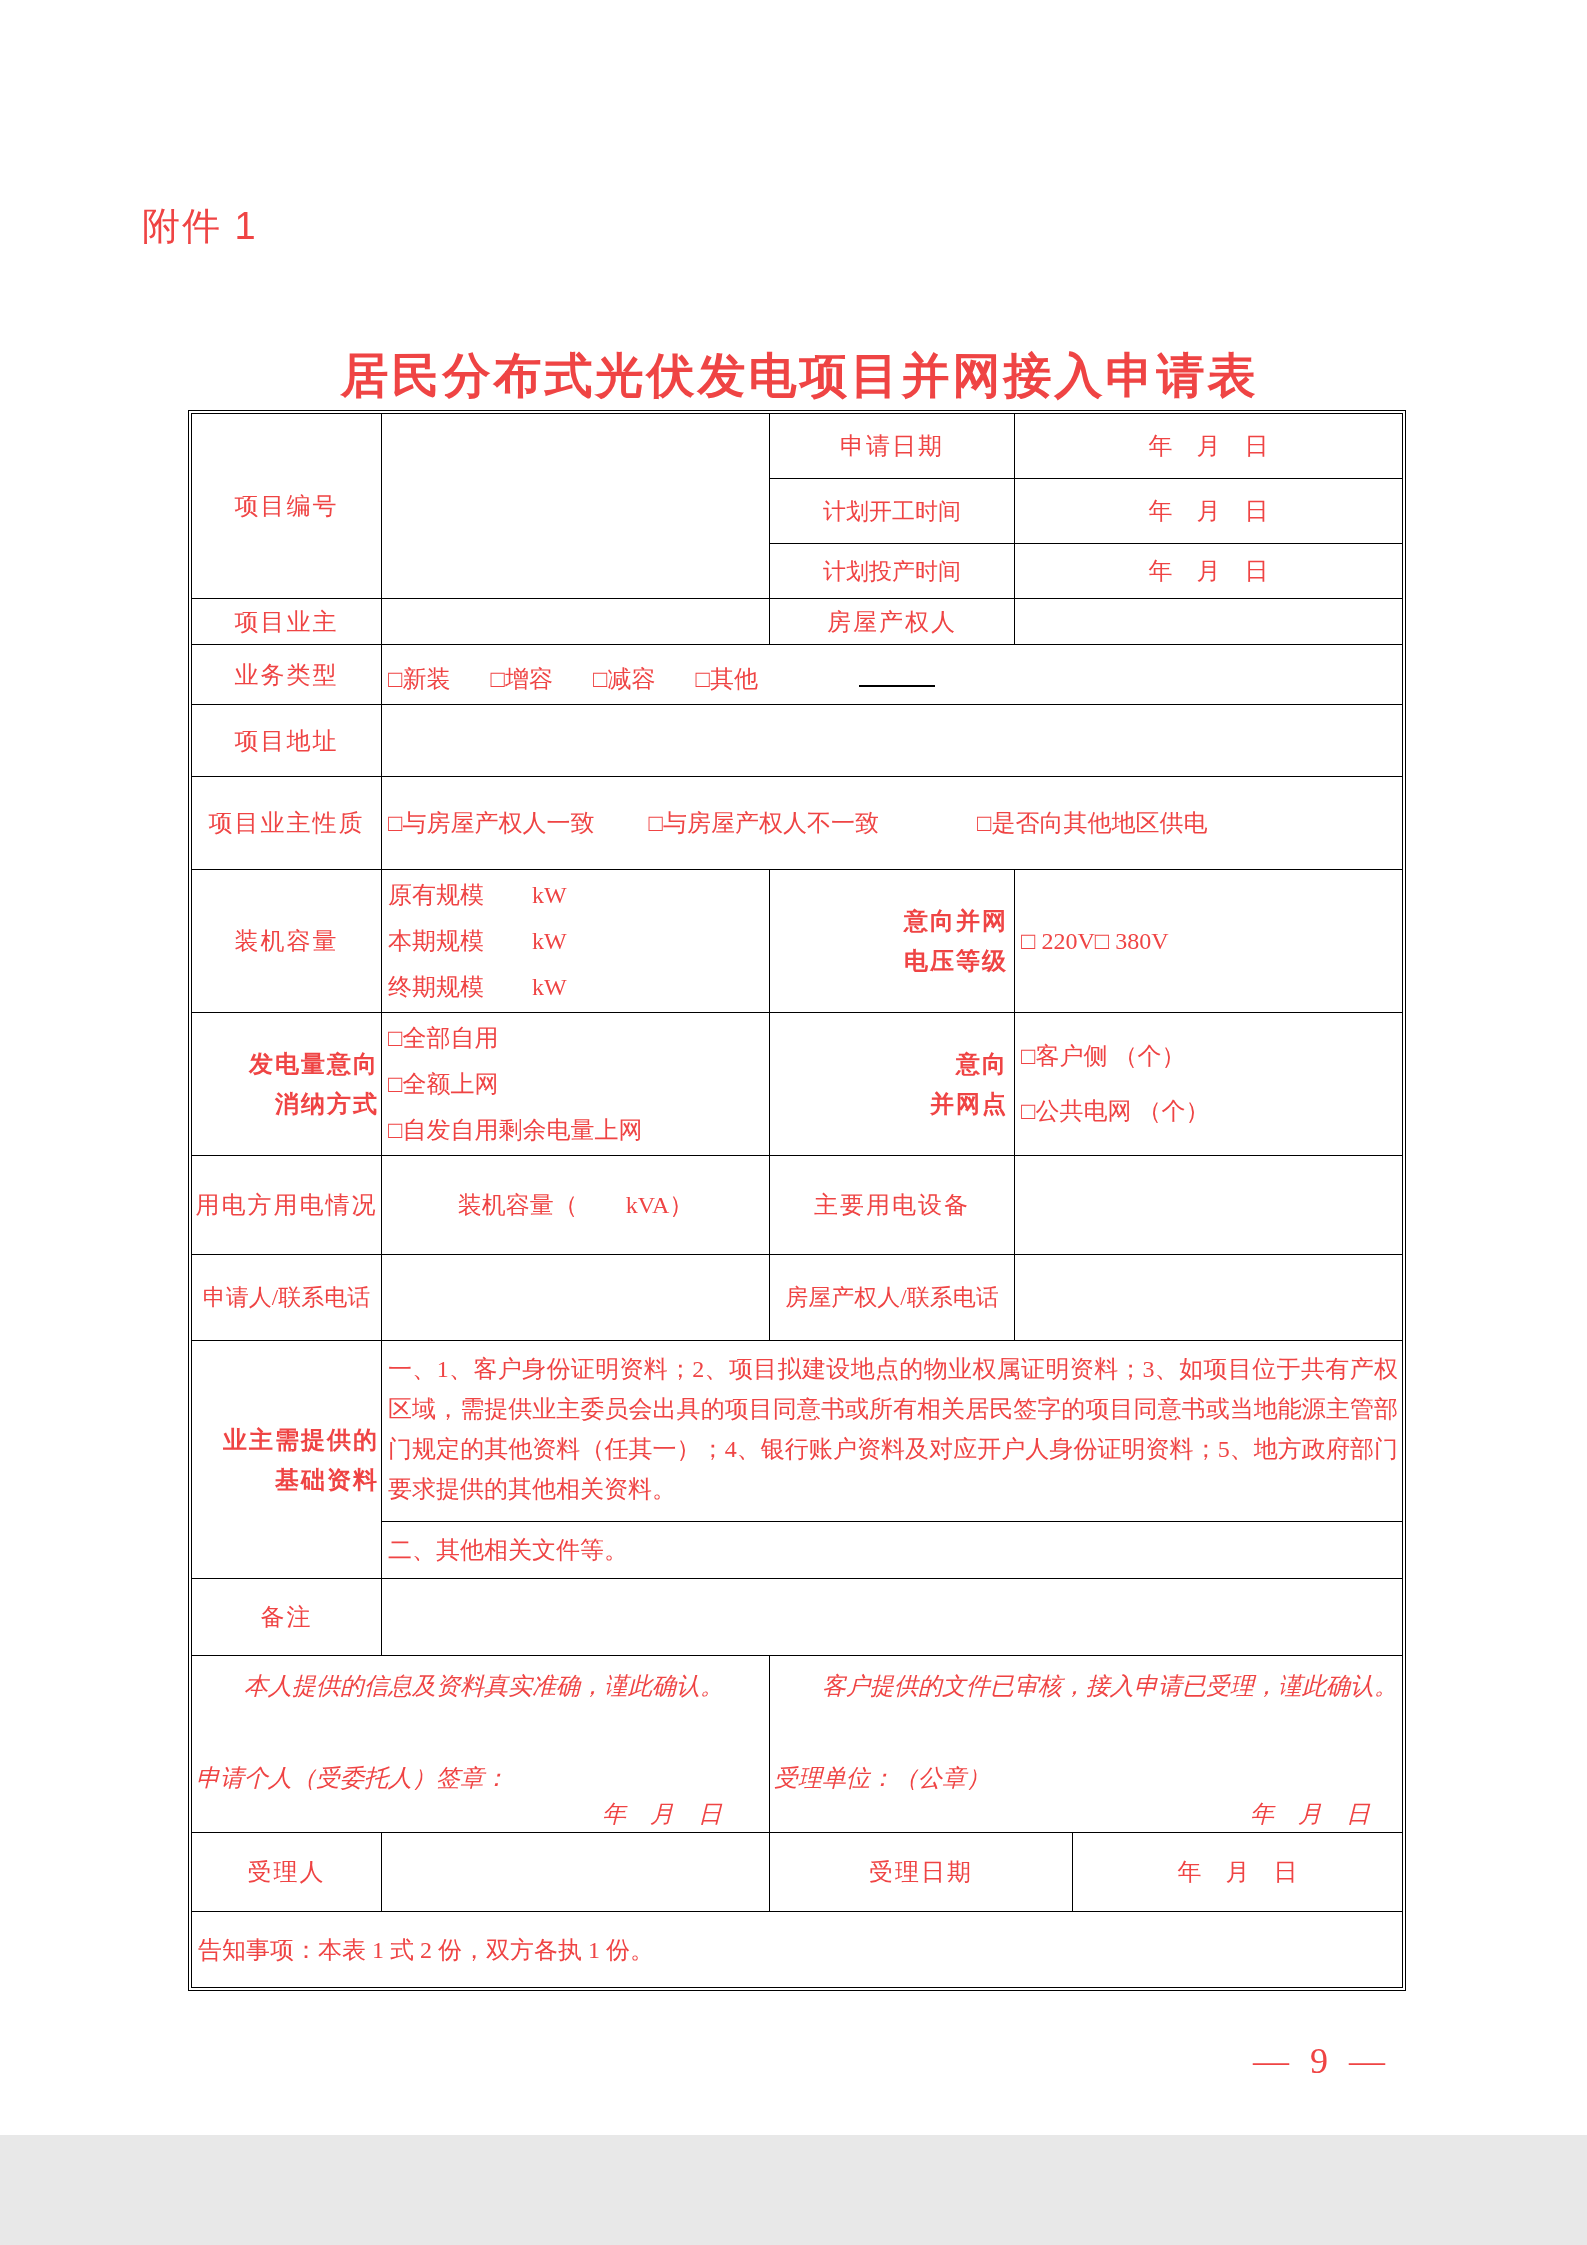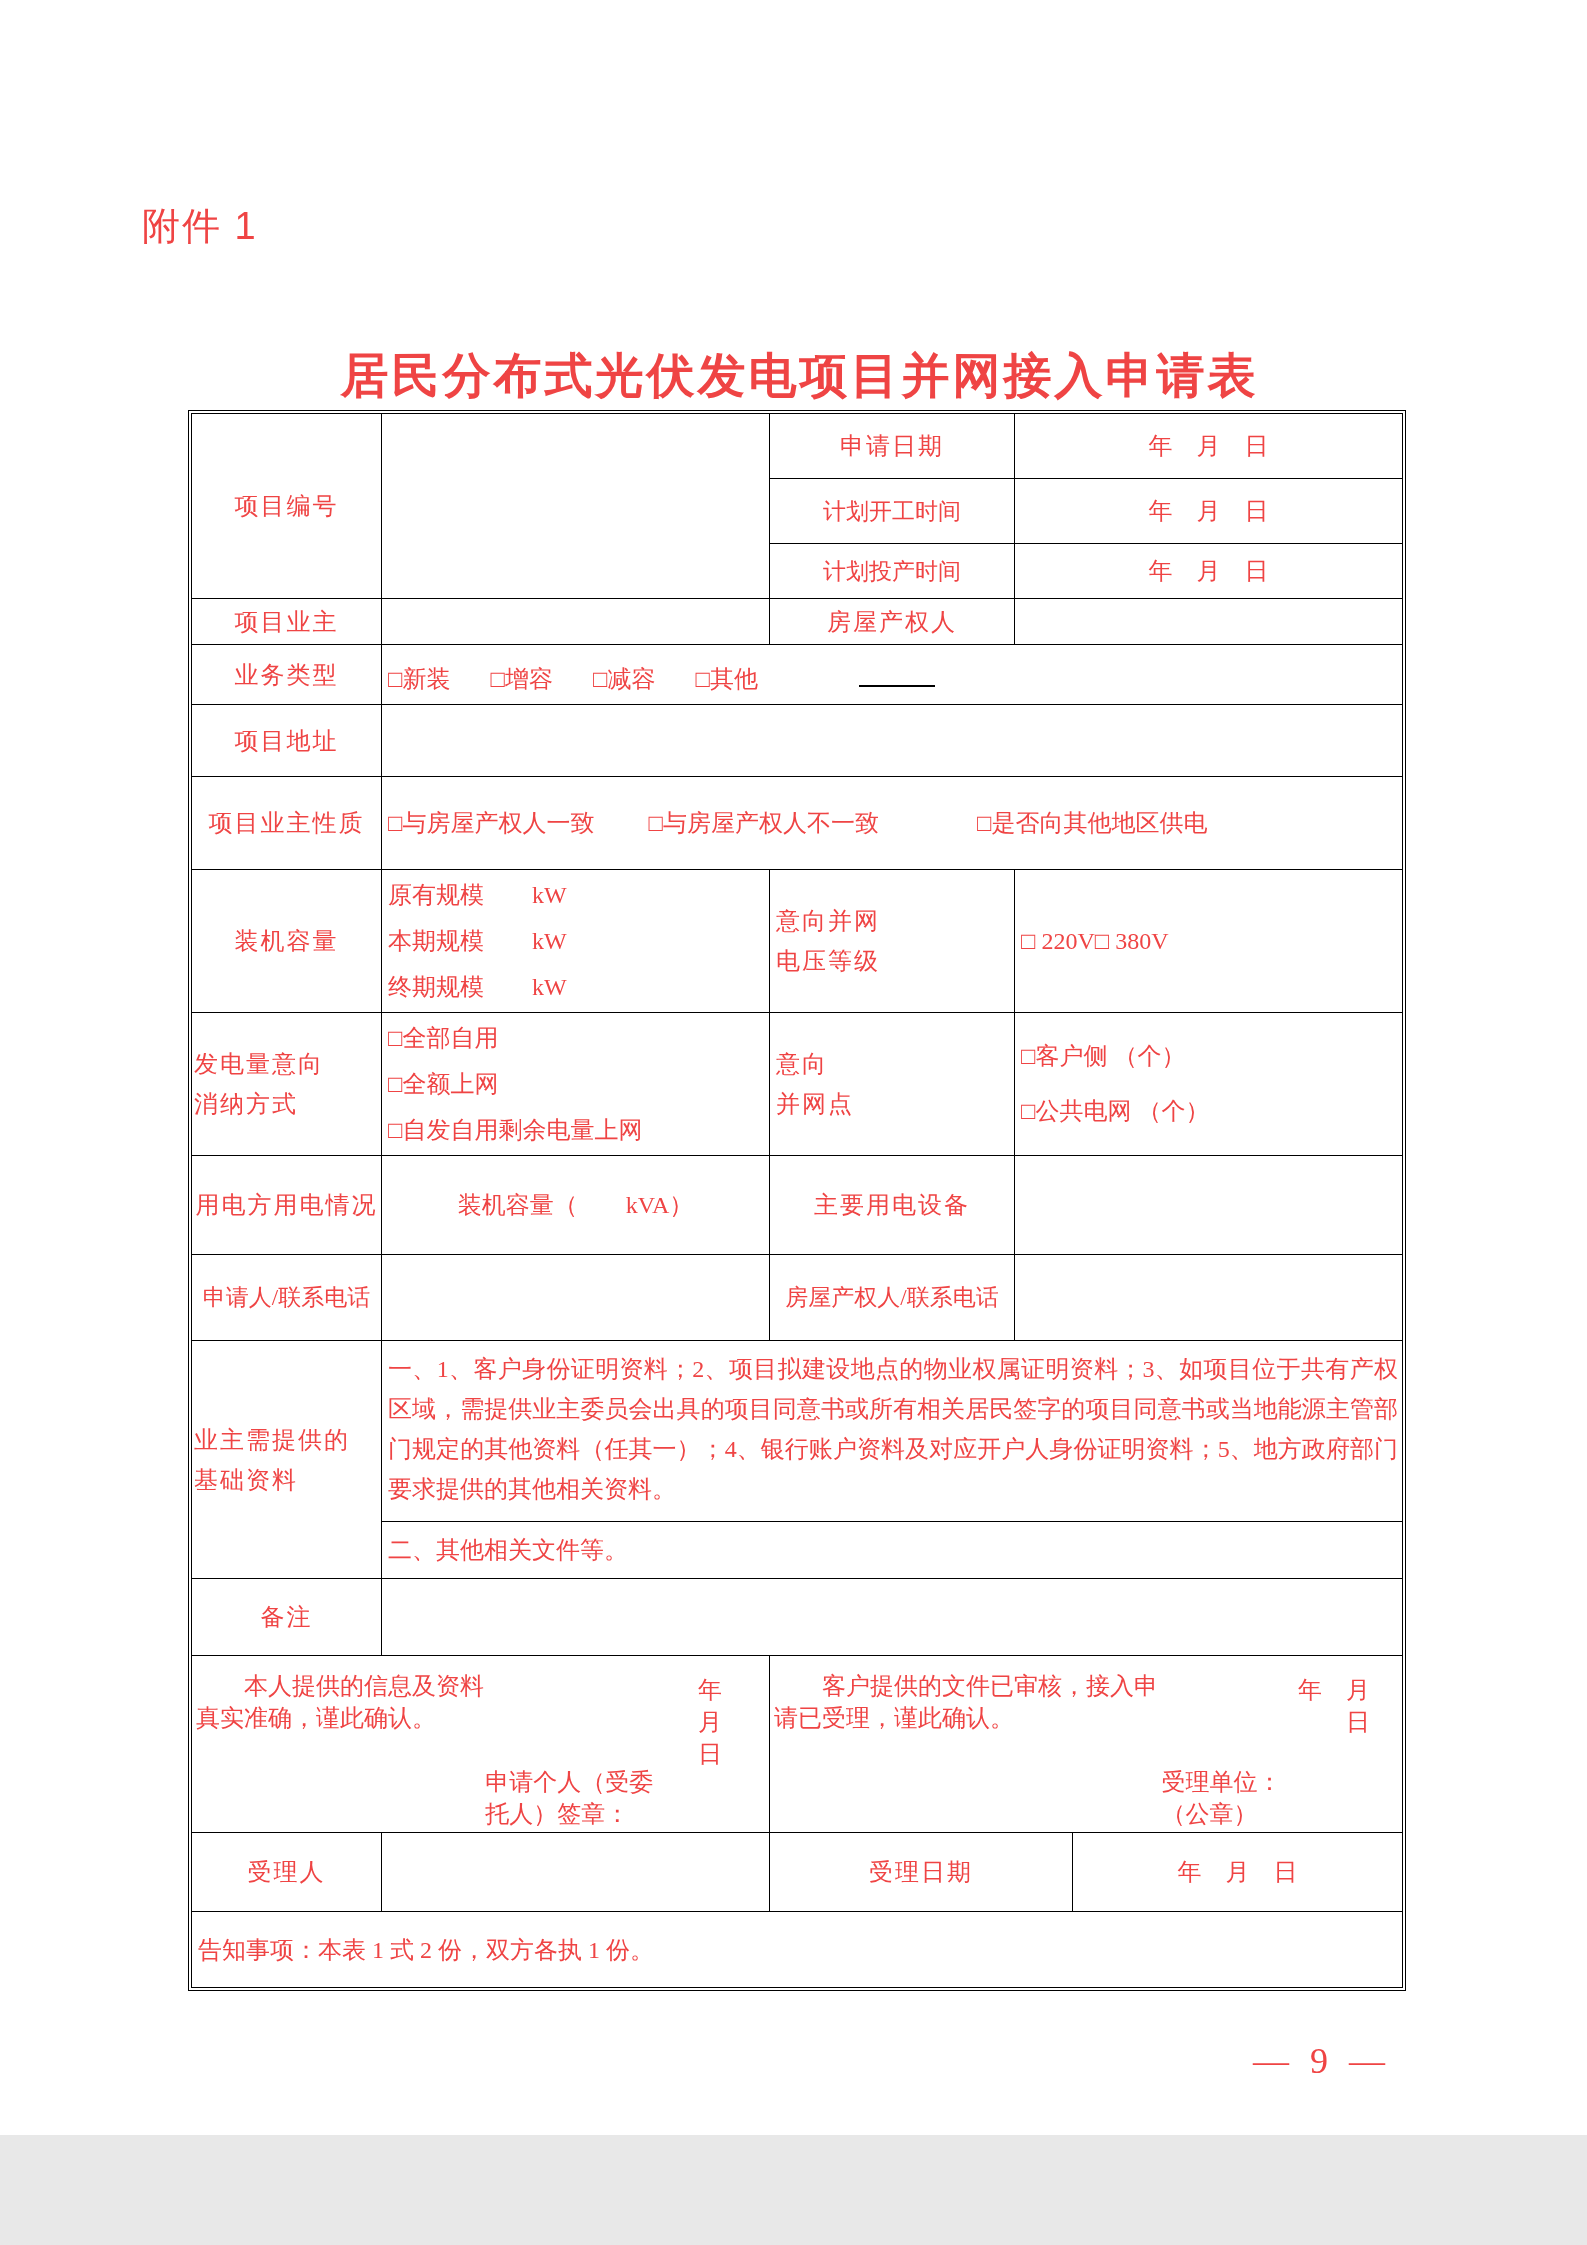--- a/index.html
+++ b/index.html
@@ -33,37 +33,38 @@
     border-collapse:collapse;
     table-layout:fixed;
     width:1211px;
     font-size:24px;
   }
   td{border:1px solid #000;padding:2px 6px;vertical-align:middle;overflow:hidden;}
   td.label{text-align:center;letter-spacing:2px;padding:2px 2px;}
   td.label.tight{letter-spacing:0;font-size:23px;}
   td.date-cell{text-align:center;}
   td.value-left{text-align:left;}
-  .two-line div{line-height:40px;text-align:left;letter-spacing:2px;}
+  .two-line div{line-height:40px;text-align:right;letter-spacing:2px;font-weight:bold;}
   .lines3 div{line-height:46px;}
   .lines2 div{line-height:55px;}
   .opt{display:inline-block;}
   .gap-sm{margin-right:34px;}
   .gap-md{margin-right:48px;}
   .gap-lg{margin-right:92px;}
   .blank-line{
     display:inline-block;width:76px;height:30px;margin-left:95px;
     border-bottom:2px solid #000;
   }
   td.longtext{
     text-align:justify;line-height:40px;padding:8px 4px 12px 6px;
   }
   .confirm-inner{
-    display:flex;flex-direction:row;height:160px;
+    display:flex;flex-direction:column;height:160px;
     padding-top:12px;
+    font-style:italic;
   }
   .confirm-statement{text-indent:2em;line-height:32px;}
   .confirm-sign{margin-top:auto;line-height:32px;}
   .confirm-date{line-height:32px;text-align:right;margin-top:4px;}
   .pad-r-45{padding-right:45px;}
   .pad-r-30{padding-right:30px;}
   td.notice-cell{padding-left:6px;}
   .page-number{
     position:absolute;top:2040px;right:196px;
     font-size:36px;letter-spacing:6px;

